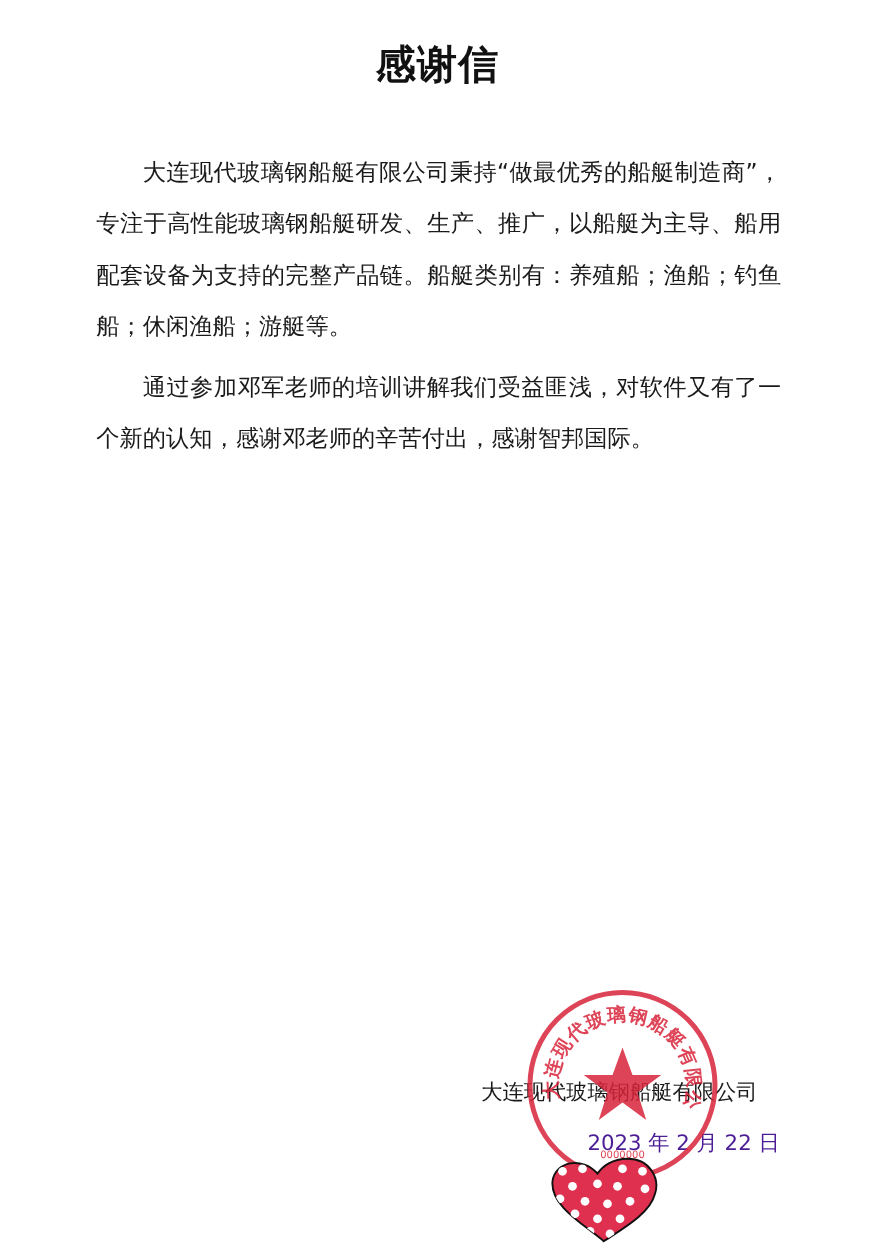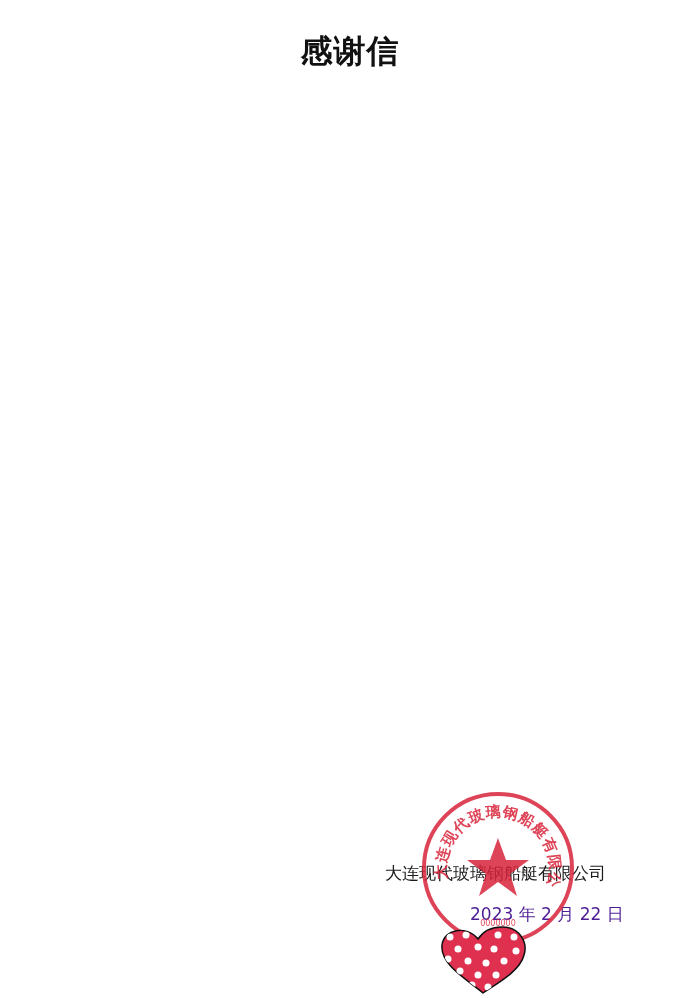--- a/index.html
+++ b/index.html
@@ -24,20 +24,22 @@
     }
     .stamp { position:absolute; left:418px; top:788px; width:160px; height:160px; z-index:3; opacity:0.85; }
     .heart { position:absolute; left:438px; top:925px; width:90px; height:70px; z-index:4; }
   </style>
 </head>
 <body>
 
 <div class="title">感谢信</div>
 
 <div class="body">
+  <p>大连现代玻璃钢船艇有限公司秉持“做最优秀的船艇制造商”，专注于高性能玻璃钢船艇研发、生产、推广，以船艇为主导、船用配套设备为支持的完整产品链。船艇类别有：养殖船；渔船；钓鱼船；休闲渔船；游艇等。</p>
+  <p>通过参加邓军老师的培训讲解我们受益匪浅，对软件又有了一个新的认知，感谢邓老师的辛苦付出，感谢智邦国际。</p>
 </div>
 
 <div class="sig">大连现代玻璃钢船艇有限公司</div>
 <div class="date">2023 年 2 月 22 日</div>
 
 <svg class="stamp" viewBox="0 0 160 160">
   <defs>
     <path id="arc" d="M 30 95 A 52 52 0 1 1 130 95"></path>
   </defs>
   <circle cx="80" cy="80" r="74" fill="none" stroke="#d9243a" stroke-width="4"></circle>

